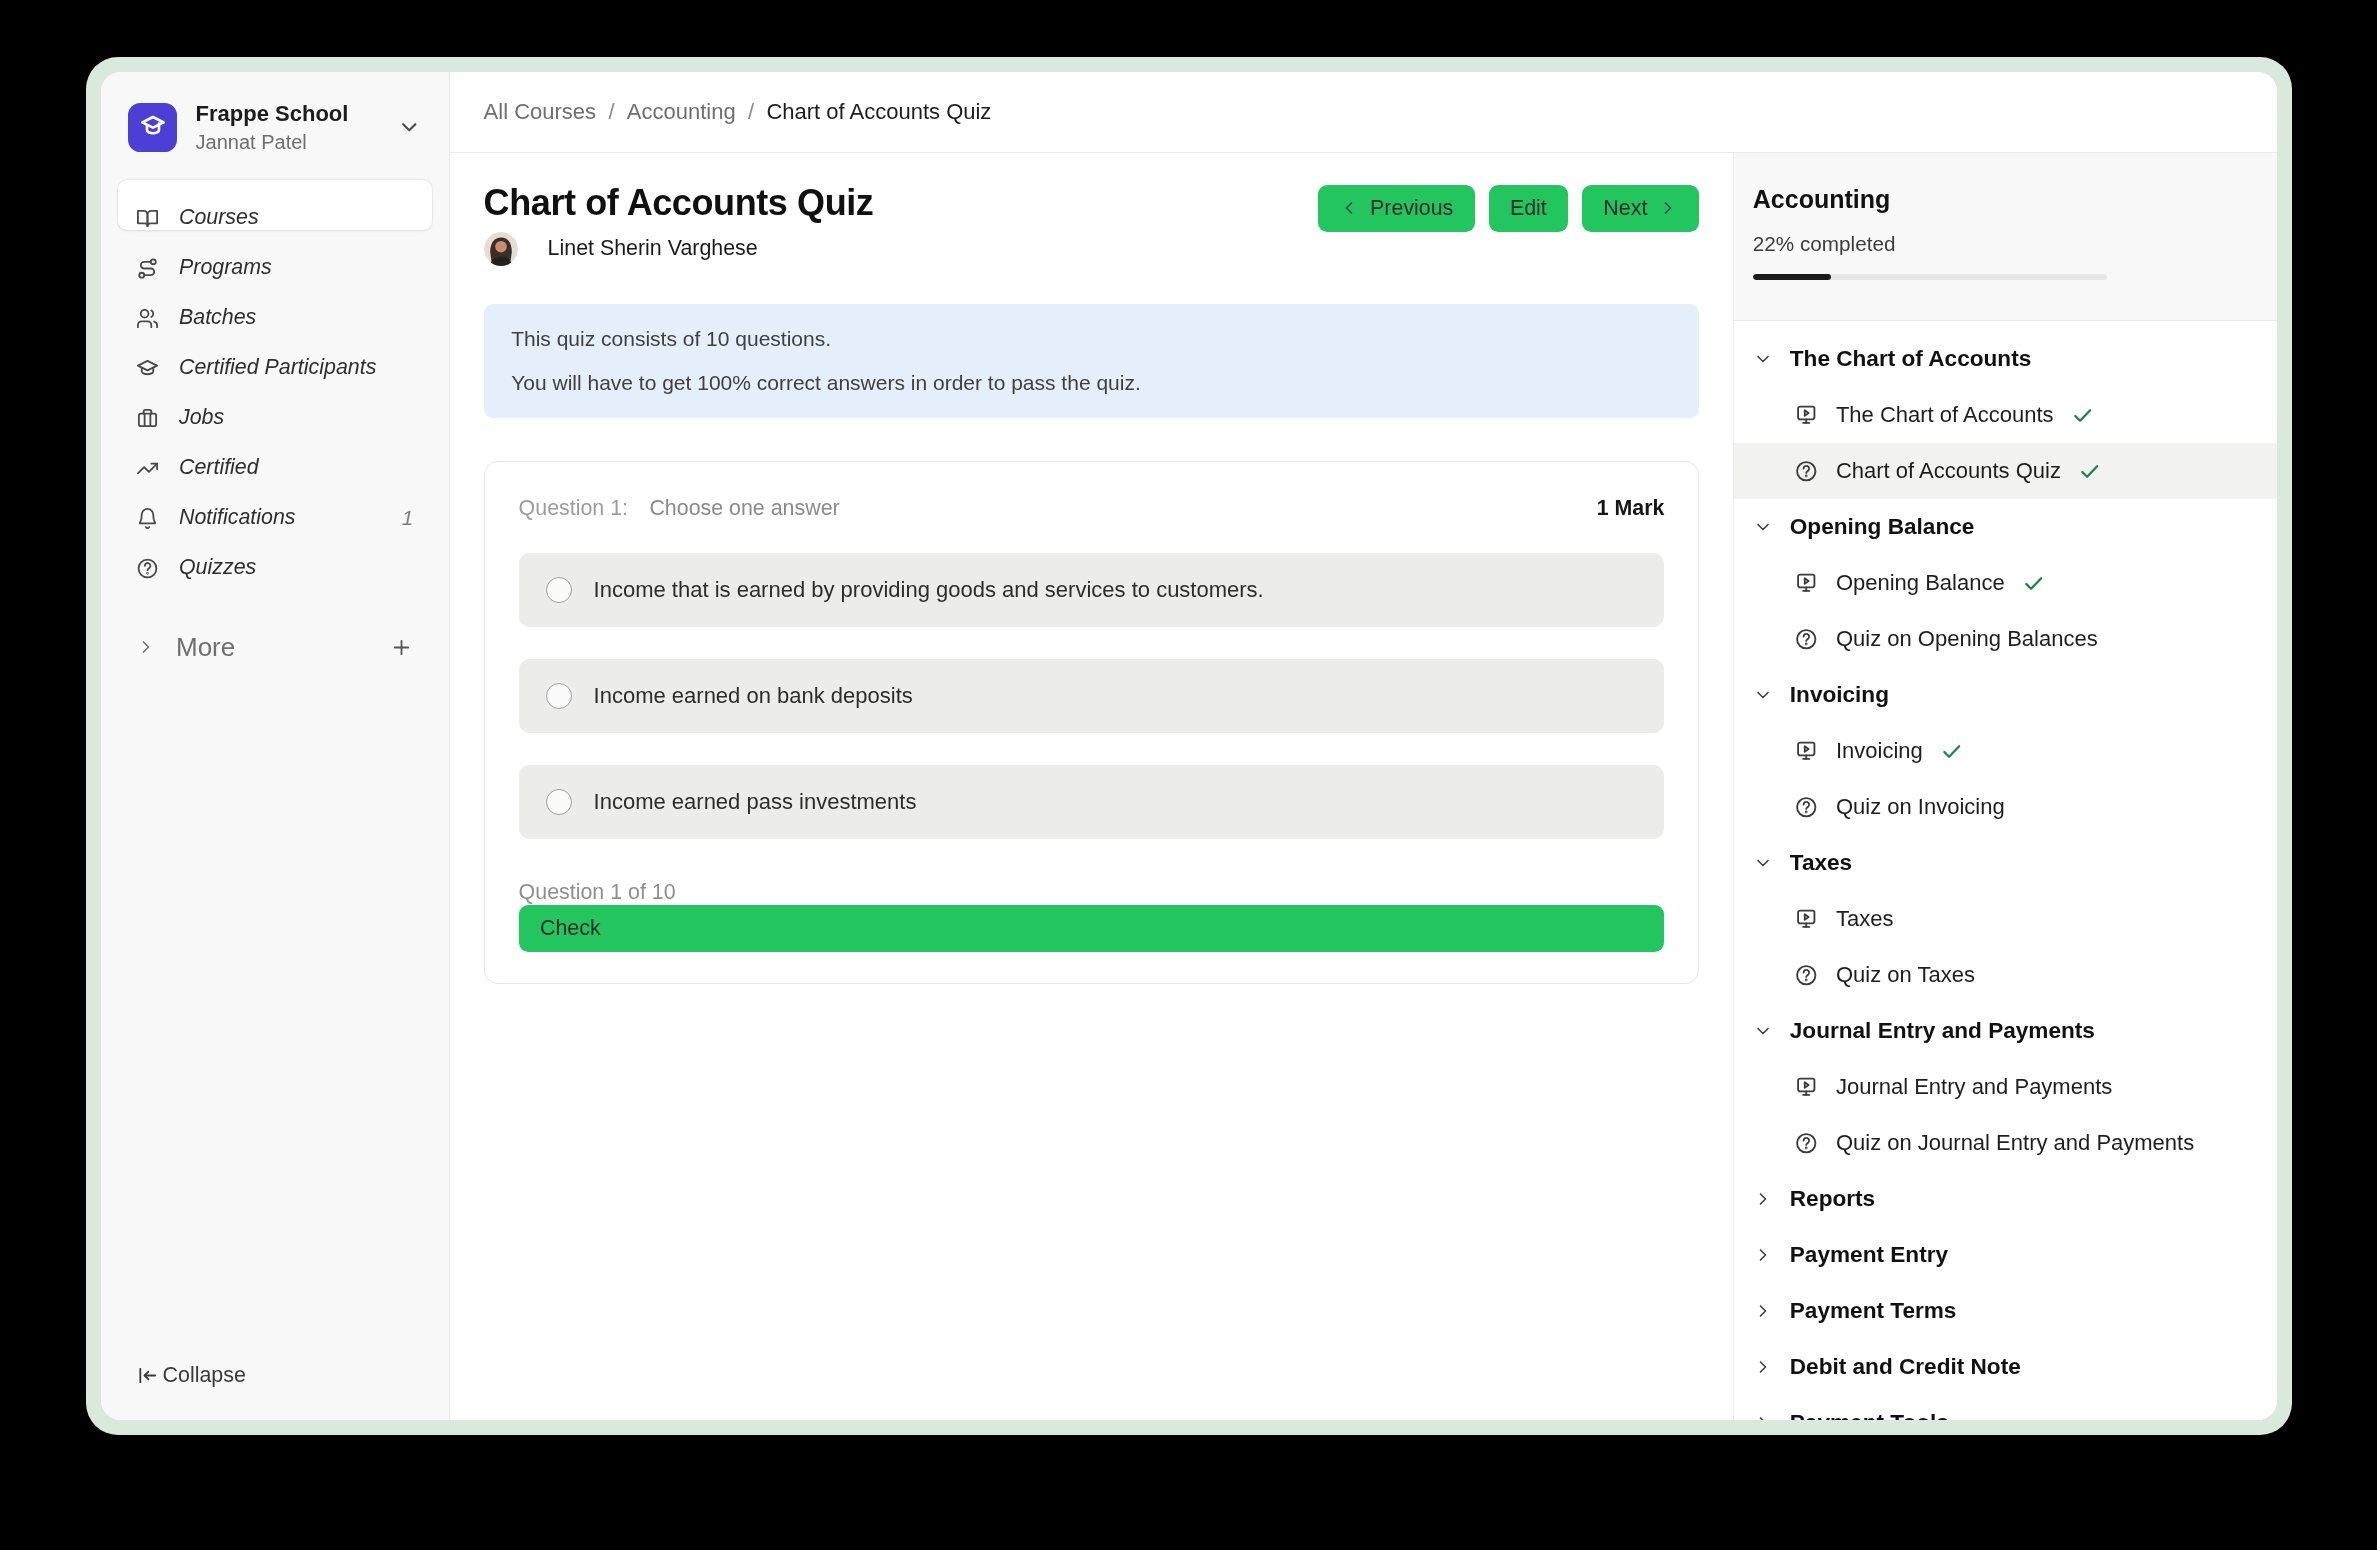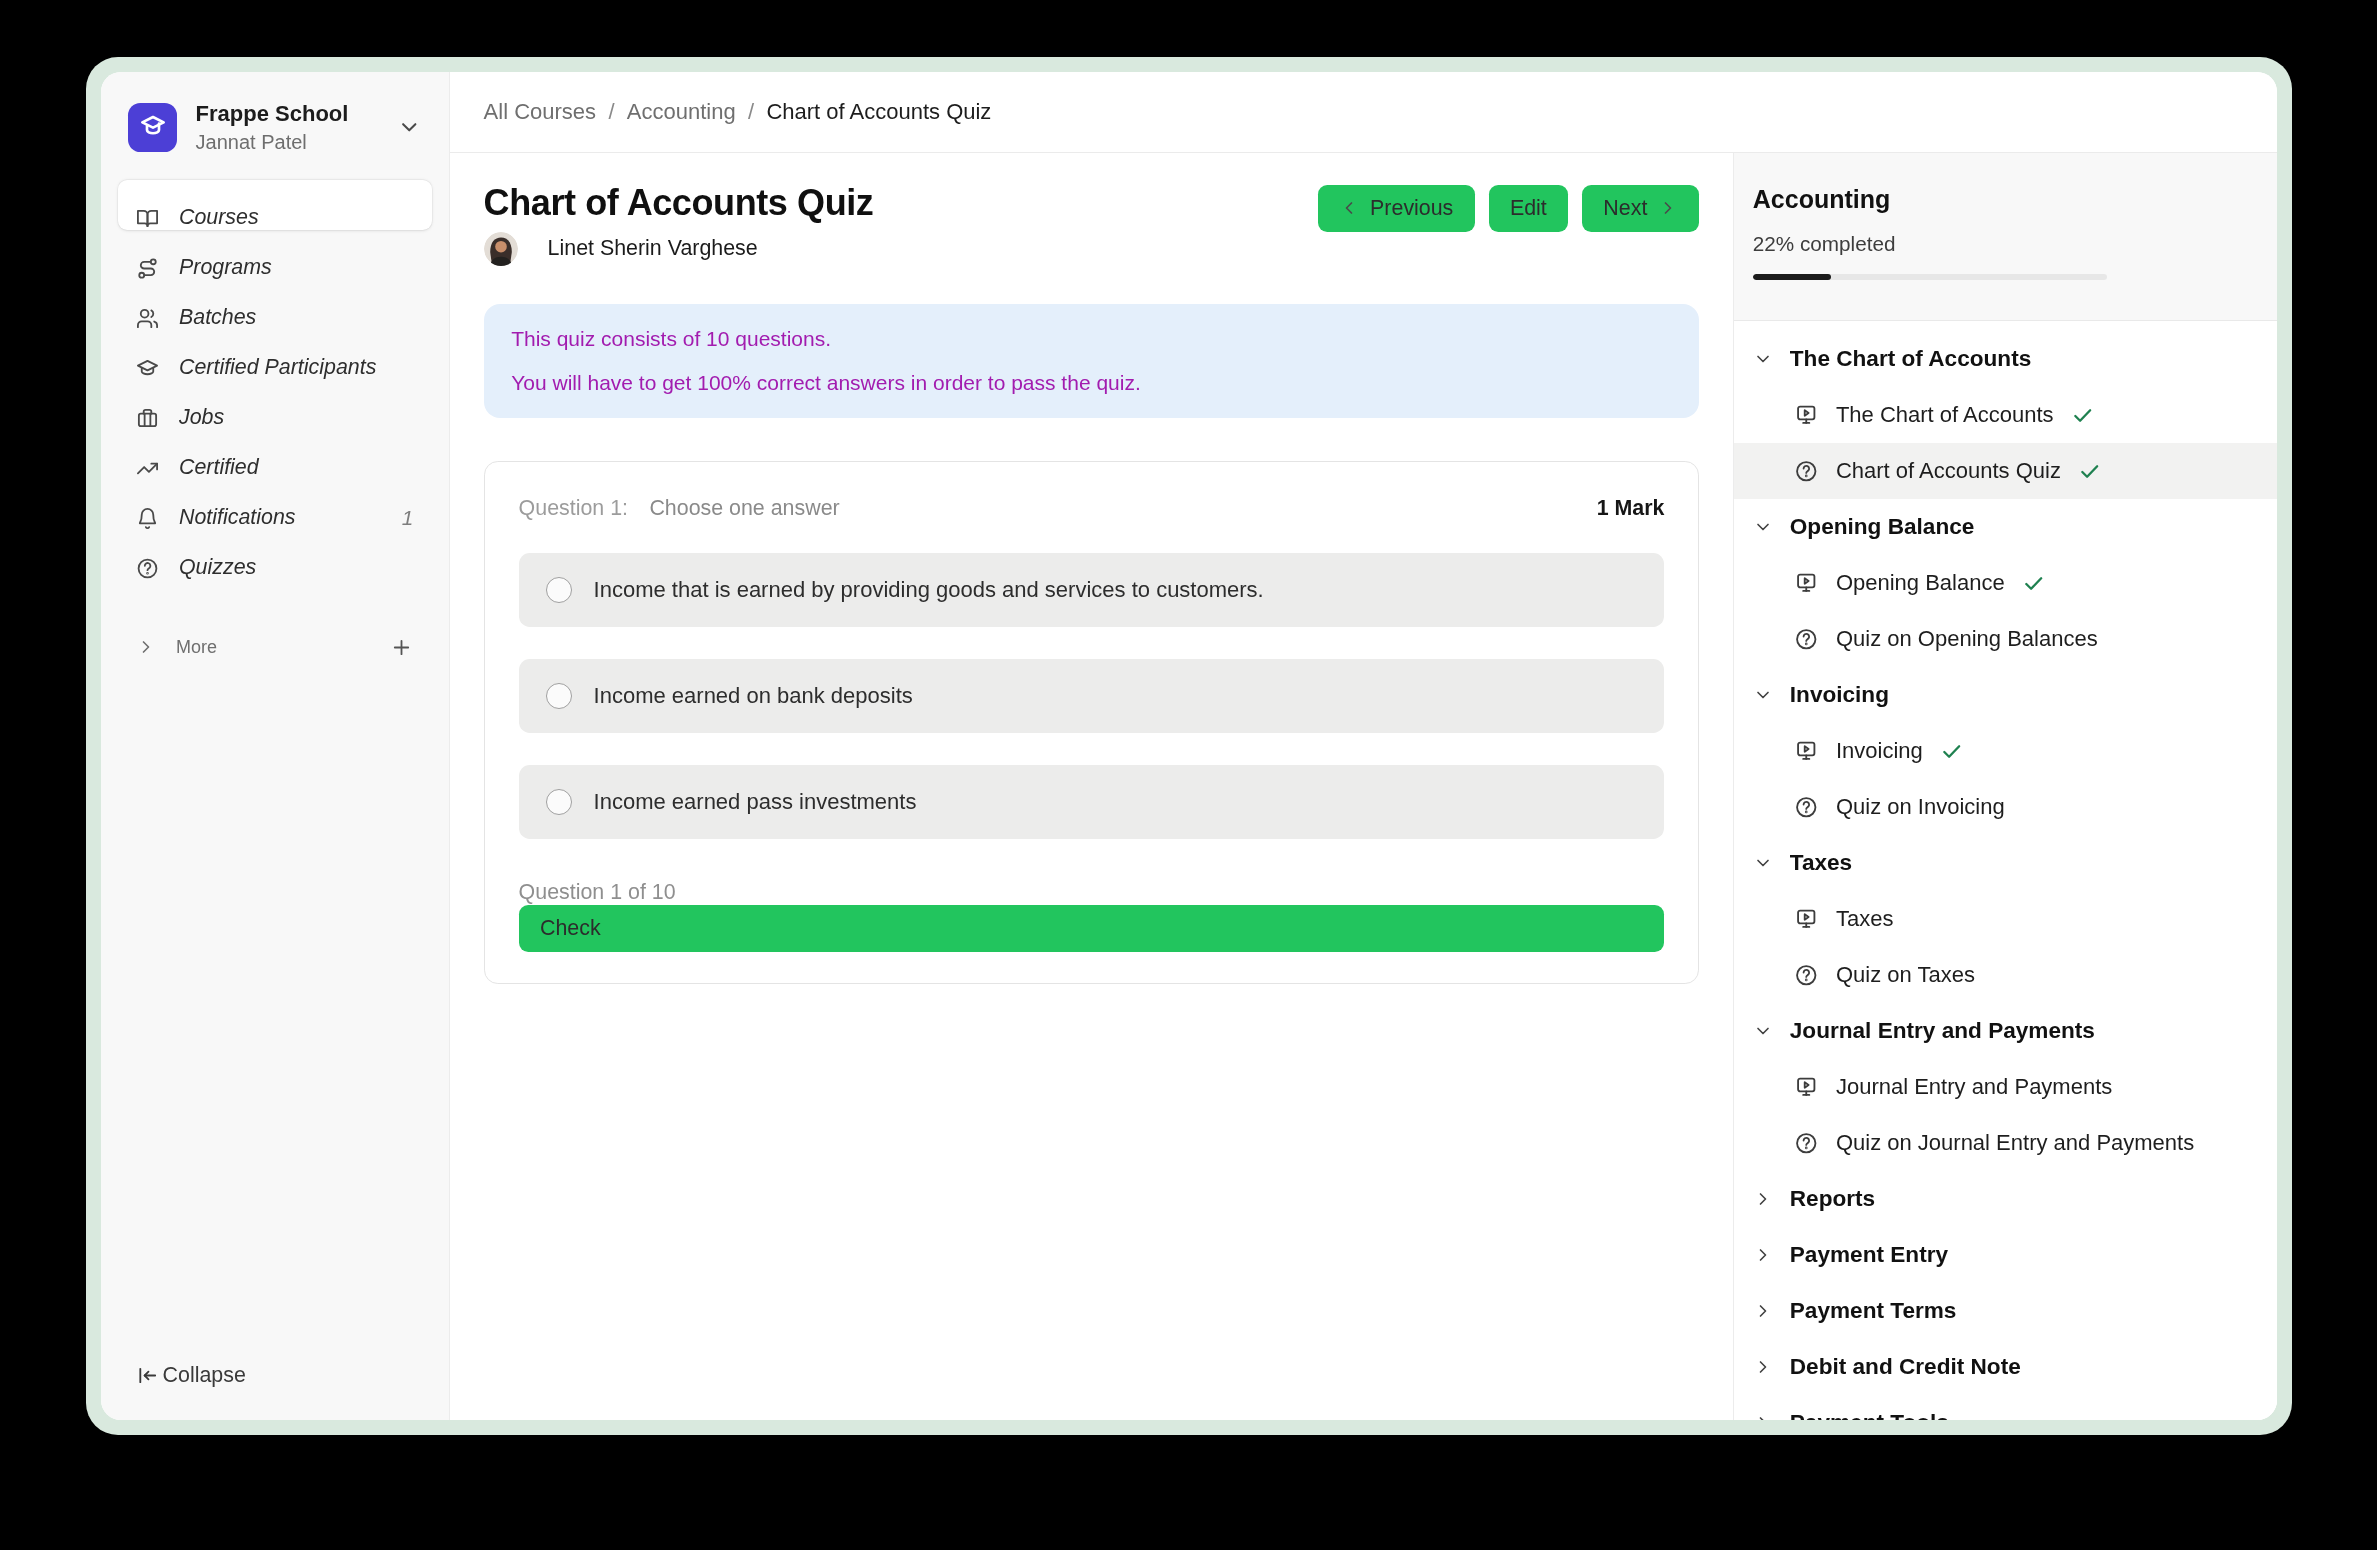--- a/index.html
+++ b/index.html
@@ -50,21 +50,21 @@
     font-size:21.4px; color:#2e2e2e;
     cursor:pointer;
     font-style:italic;
   }
   .nav-item .nicon{ color:#4a4a4a; display:flex; flex:none; }
   .nav-item.active{ background:#fff; box-shadow:0 0.8px 3.1px rgba(0,0,0,.10), 0 0 0 0.8px #efefef; }
   .nav-badge{ margin-left:auto; color:#7e7e7e; font-size:20.7px; }
   .more-row{
     display:flex; align-items:center; gap:20px;
     margin-top:44px; padding:0 18.4px; height:46px;
-    color:#6f6f6f; font-size:18px; cursor:pointer;
+    color:#6f6f6f; font-size:26px; cursor:pointer;
   }
   .more-plus{ margin-left:auto; color:#555; display:flex; }
   .sb-spacer{ flex:1; }
   .collapse-row{
     display:flex; align-items:center; gap:4px;
     padding:0 35px 32px 35px;
     color:#3a3a3a; font-size:21.4px; cursor:pointer;
   }
   
   .main{ flex:1; display:flex; flex-direction:column; min-width:0; background:#fff; }
@@ -87,22 +87,22 @@
     background:#22c55e; border:none; border-radius:9.2px;
     height:47px; padding:0 21.4px;
     font-size:21.4px; color:#2c2c2c;
     font-family:inherit; cursor:pointer;
   }
   .btn .bchev{ color:#4a4a4a; display:flex; }
   .author-row{ display:flex; align-items:center; gap:30px; }
   .avatar{ width:34px; height:34px; border-radius:50%; overflow:hidden; flex:none; }
   .author-name{ font-size:21.4px; color:#1b1b1b; }
   .notice{
-    margin-top:38px; background:#e4effb; border-radius:16px;
-    padding:24.5px 27.6px; color:#a21caf; font-size:21px; line-height:1.0;
+    margin-top:38px; background:#e4effb; border-radius:9px;
+    padding:24.5px 27.6px; color:#404040; font-size:21px; line-height:1.0;
   }
   .notice p + p{ margin-top:23px; }
   .card{
     margin-top:43px; border:0.8px solid #e4e4e4; border-radius:13.8px;
     padding:34px 34px 31px 34px; background:#fff;
   }
   .card-head{ display:flex; align-items:baseline; font-size:21.4px; }
   .q-label{ color:#9c9c9c; }
   .q-instr{ color:#8a8a8a; margin-left:21.4px; }
   .q-marks{ margin-left:auto; color:#161616; font-weight:700; }

